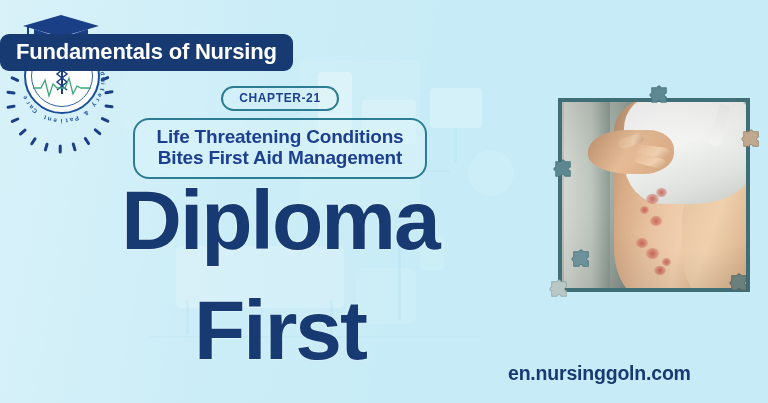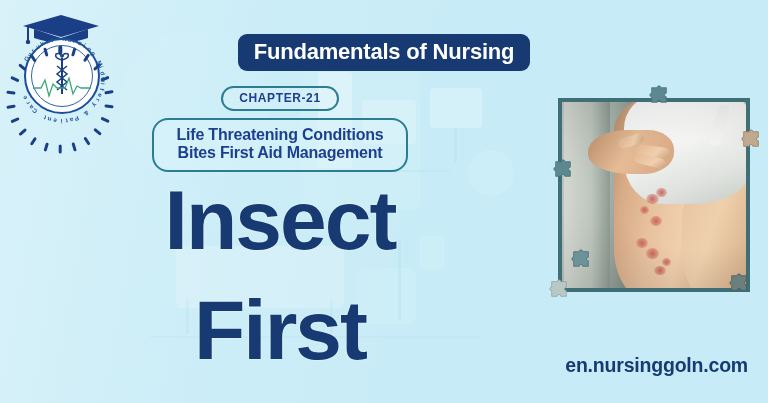--- a/index.html
+++ b/index.html
@@ -132,21 +132,20 @@
     font-weight: bold;
     color: #1c3f7a;
     letter-spacing: -0.1px;
   }
 
   .fundamentals-wrap {
     position: absolute;
     left: 0;
     top: 34px;
     width: 768px;
-    text-align: center;
   }
   .fundamentals {
     display: inline-block;
     background: #173a72;
     color: #ffffff;
     font-size: 22px;
     font-weight: bold;
     letter-spacing: -0.2px;
     padding: 5px 16px 6px 16px;
     border-radius: 9px;
@@ -178,21 +177,21 @@
     width: 560px;
     text-align: center;
   }
   .subtitle {
     display: inline-block;
     border: 2px solid #2c7d94;
     border-radius: 16px;
     background: rgba(216, 243, 250, 0.55);
     padding: 6px 22px 8px 22px;
     color: #1c3f8f;
-    font-size: 16px;
+    font-size: 19px;
     font-weight: bold;
     line-height: 1.12;
     letter-spacing: -0.2px;
     text-align: center;
   }
 
   
   .title {
     position: absolute;
     left: 0;
@@ -205,23 +204,23 @@
     line-height: 1;
     text-shadow: 0 0 2px rgba(255,255,255,0.85);
   }
   .title-1 { top: 178px; }
   .title-2 { top: 288px; }
 
   
   .website {
     position: absolute;
     left: 508px;
-    top: 354px;
+    top: 362px;
     width: 240px;
-    text-align: right;
+    text-align: left;
     font-size: 19.5px;
     font-weight: bold;
     color: #173a72;
     letter-spacing: -0.2px;
   }
 
   
   .photo-frame {
     position: absolute;
     left: 558px;
@@ -438,21 +437,21 @@
     <span class="chapter">CHAPTER-21</span>
   </div>
 
   <div class="subtitle-wrap">
     <span class="subtitle">
       <span>Life Threatening Conditions</span><br>
       <span>Bites First Aid Management</span>
     </span>
   </div>
 
-  <div class="title title-1">Insect</div>
+  <div class="title title-1">Diploma</div>
   <div class="title title-2">First</div>
 
   <div class="website">en.nursinggoln.com</div>
 
   <div class="photo-frame">
     <div class="photo-inner">
       <div class="ph-bgwall"></div>
       <div class="ph-door"></div>
       <div class="ph-body"></div>
       <div class="ph-hip"></div>

